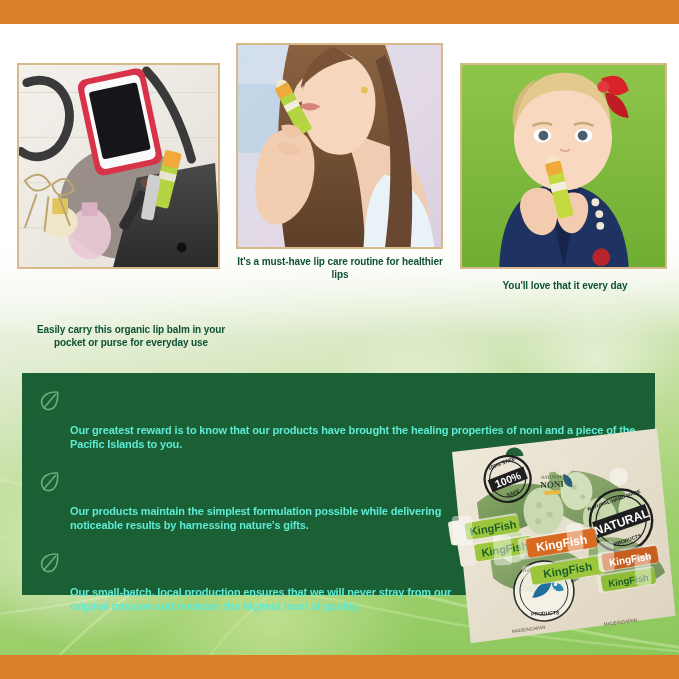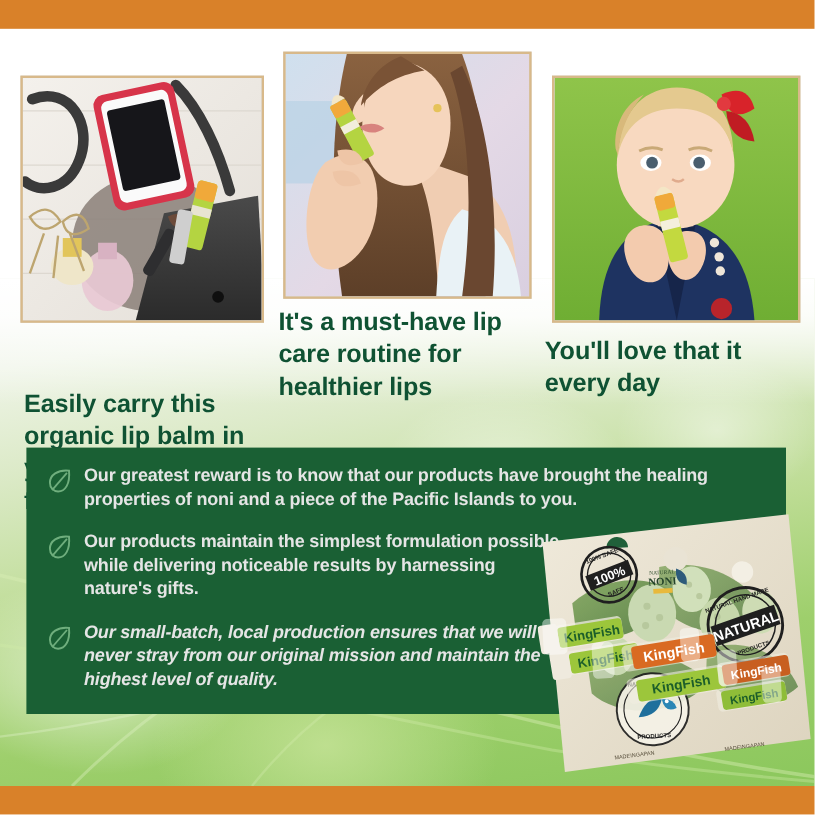--- a/index.html
+++ b/index.html
@@ -35,42 +35,42 @@
   
   .photos{position:absolute;left:0;top:0;width:679px;height:290px;}
   .photo{position:absolute;border:2px solid #d8b98a;box-sizing:border-box;overflow:hidden;background:#ddd;}
   .photo svg{display:block;width:100%;height:100%;}
   .p1{left:17px;top:63px;width:203px;height:206px;}
   .p2{left:236px;top:43px;width:207px;height:206px;}
   .p3{left:460px;top:63px;width:207px;height:206px;}
 
   
   .caption{
-    position:absolute;text-align:left;color:#0f5233;
-    font-weight:bold;font-size:21px;line-height:1.28;
+    position:absolute;text-align:center;color:#0f5233;
+    font-weight:bold;font-size:10px;line-height:1.28;
     letter-spacing:-.1px;
   }
   .c1{left:20px;top:280px;width:222px;margin-top:44px;}
   .c2{left:232px;top:256px;width:216px;}
   .c3{left:454px;top:280px;width:222px;}
 
   
   .panel{
     position:absolute;left:22px;top:373px;width:633px;height:222px;
     background:#1a6034;box-sizing:border-box;
     padding:14px 18px 10px 14px;
   }
   .bullet{display:flex;align-items:flex-start;margin-bottom:14px;}
-  .bullet:last-child{margin-bottom:0;font-style:italic;}
+  .bullet:last-child{margin-bottom:0;}
   .b1{margin-bottom:16px;}
   .b2{margin-bottom:17px;}
   .leaf{flex:0 0 auto;width:22px;height:24px;margin:2px 9px 0 3px;}
   .btext{
-    color:#e5e5e5;font-weight:bold;font-size:15px;line-height:1.30;
-    letter-spacing:-.15px;position:relative;z-index:3;
+    color:#5eead4;font-weight:bold;font-size:11px;line-height:1.30;
+    letter-spacing:-.15px;position:relative;z-index:3;margin-top:36px;
   }
 
   
   .pack{
     position:absolute;left:449px;top:432px;width:225px;height:212px;
     transform:rotate(-3.2deg);
     z-index:5;
   }
   .pack svg{display:block;width:100%;height:100%;}
 

